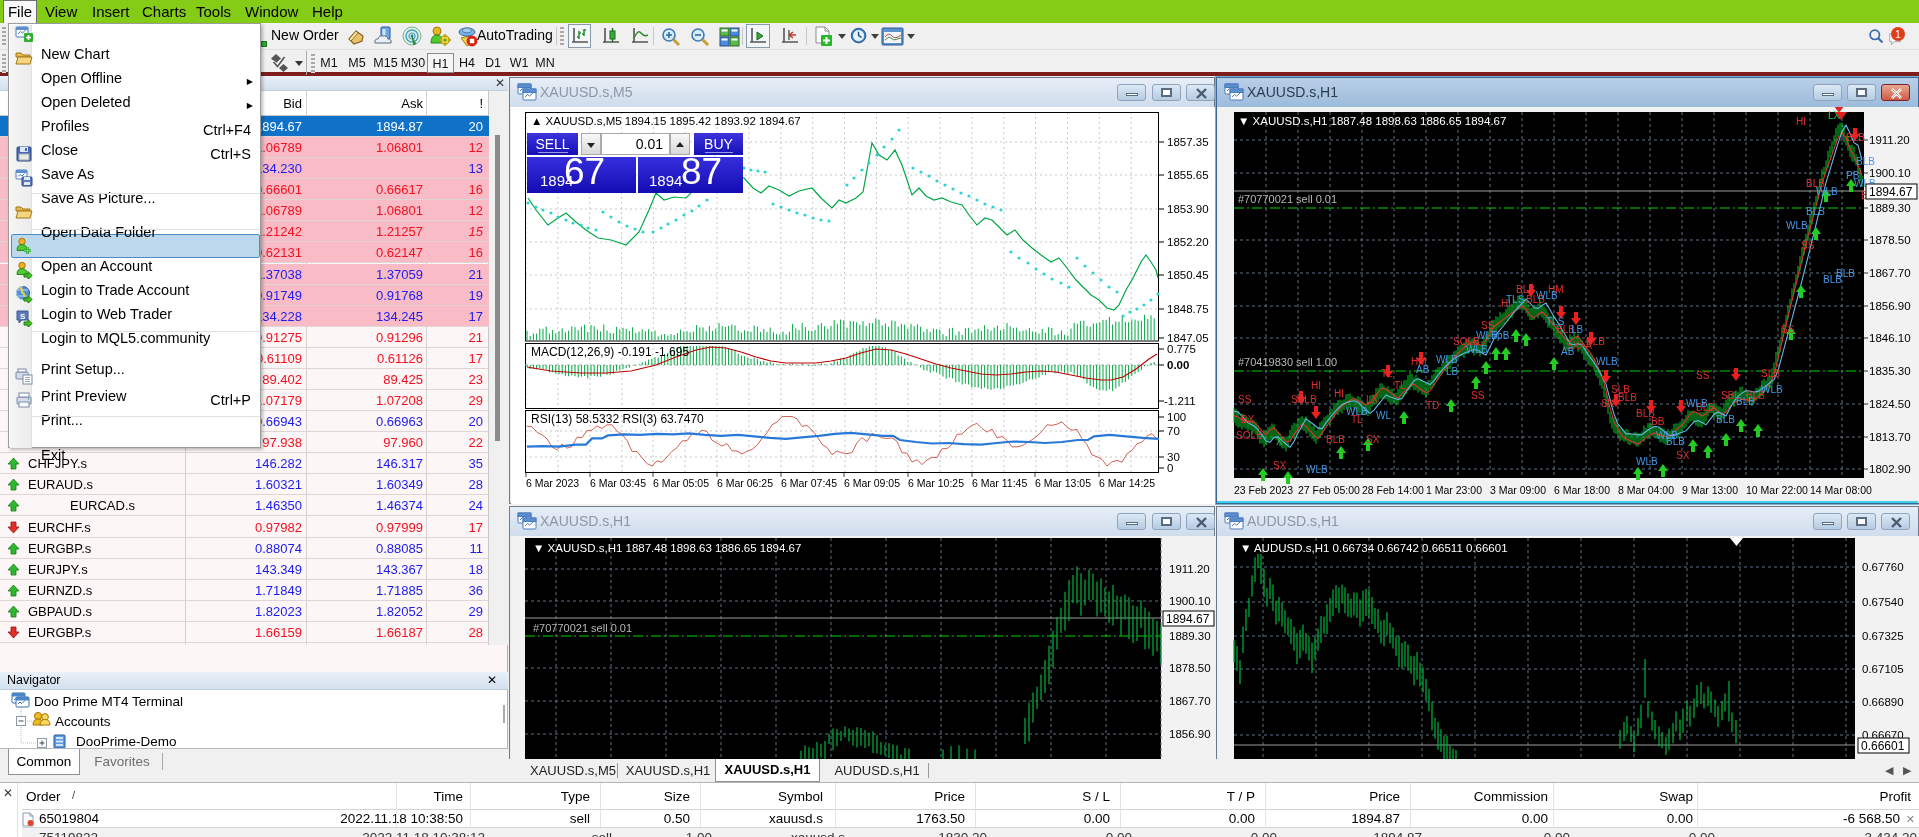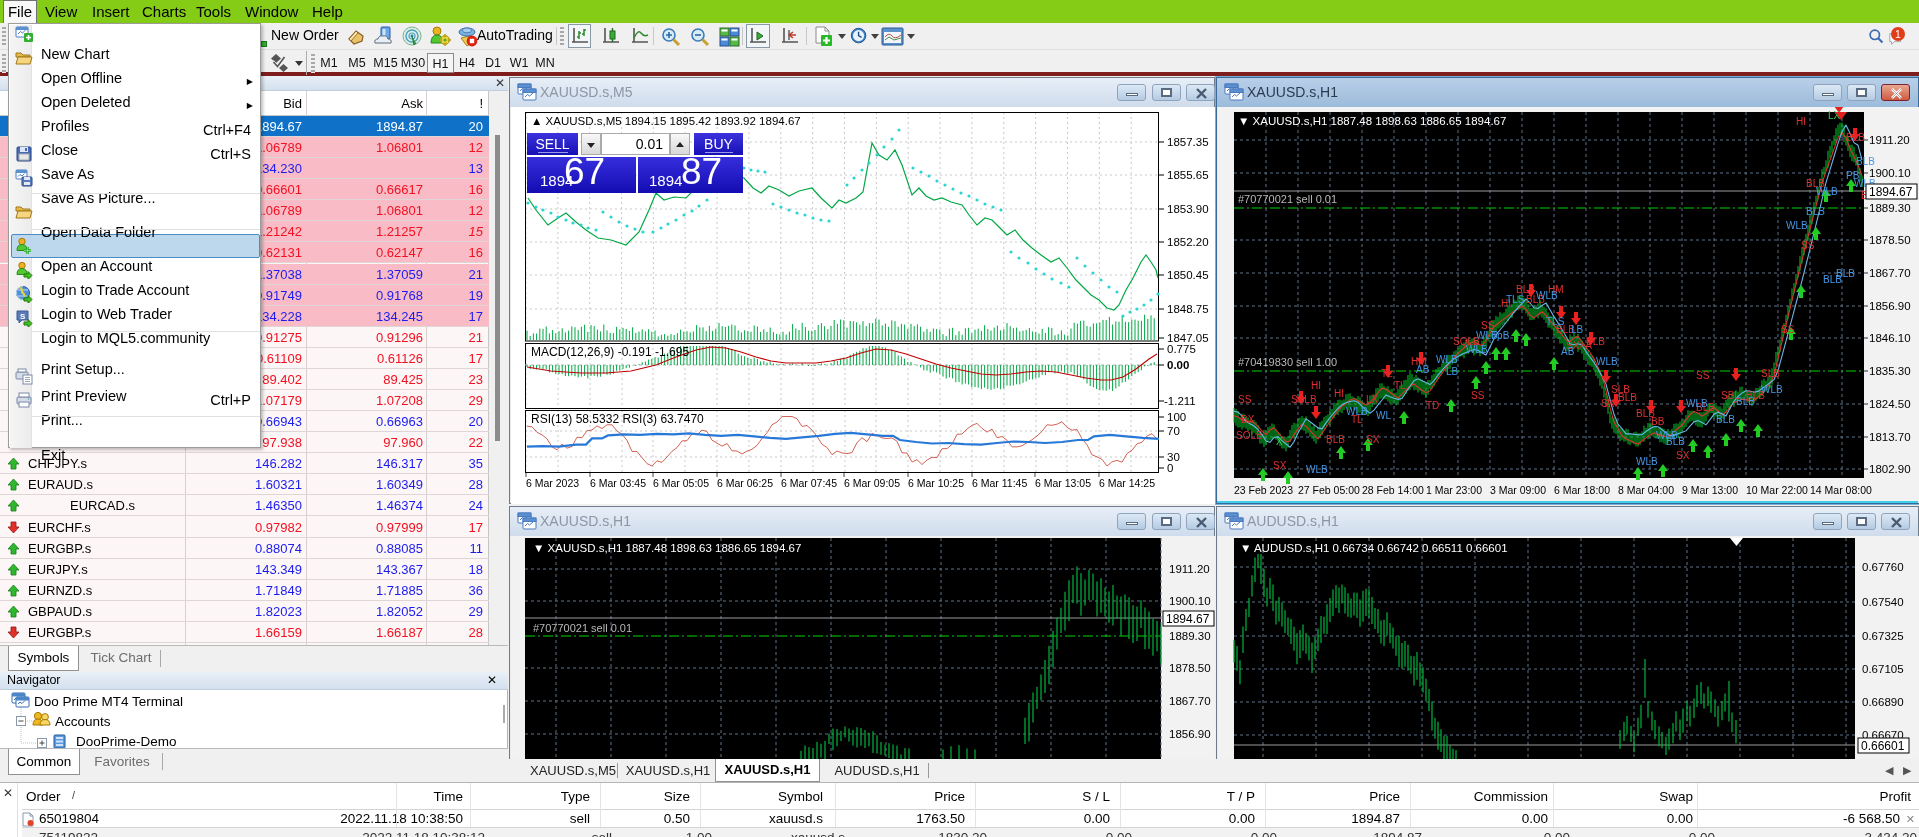--- a/index.html
+++ b/index.html
@@ -397,25 +397,20 @@
       <div class="mwrow rline" style="top:546px; ">
           <svg width="13" height="13" viewBox="0 0 13 13" style="position:absolute; left:7px; top:4px;">
             <path d="M6.5 12 L12 6 L9 6 L9 1 L4 1 L4 6 L1 6 Z" fill="#e03028" stroke="#8a1a1a" stroke-width="0.8"></path>
           </svg>
           <div class="mwcell c-sym" style="color:#000;">EURGBP.s</div>
           <div class="mwcell c-bid" style="color:#f31020;">1.66159</div>
           <div class="mwcell c-ask" style="color:#f31020;">1.66187</div>
           <div class="mwcell c-ex" style="color:#f31020;">28</div>
         </div>
       </div>
-    <div id="mwtabs">
-      <div class="tab-act" style="left:8px; top:0px; width:71px; height:25px; line-height:24px;">Symbols</div>
-      <div class="tab-in" style="left:85px; top:0px; width:72px; height:25px; line-height:24px;">Tick Chart</div>
-      <div class="abs" style="left:160px; top:4px; width:1px; height:17px; background:#a8a8a8;"></div>
-    </div>
   </div>
   <div id="nav">
     <div id="navhead">
         <span style="position:absolute; left:7px; top:1px;">Navigator</span>
         <span style="position:absolute; right:11px; top:1px; font-size:12px;">✕</span>
       </div>
 
     <svg class="abs" style="left:0; top:19px;" width="300" height="62" viewBox="0 0 300 62">
       <g fill="none" stroke="#c0c0c0" stroke-dasharray="1,1">
         <path d="M21 14 V52 M21 30 H32 M21 52 H42"></path>

